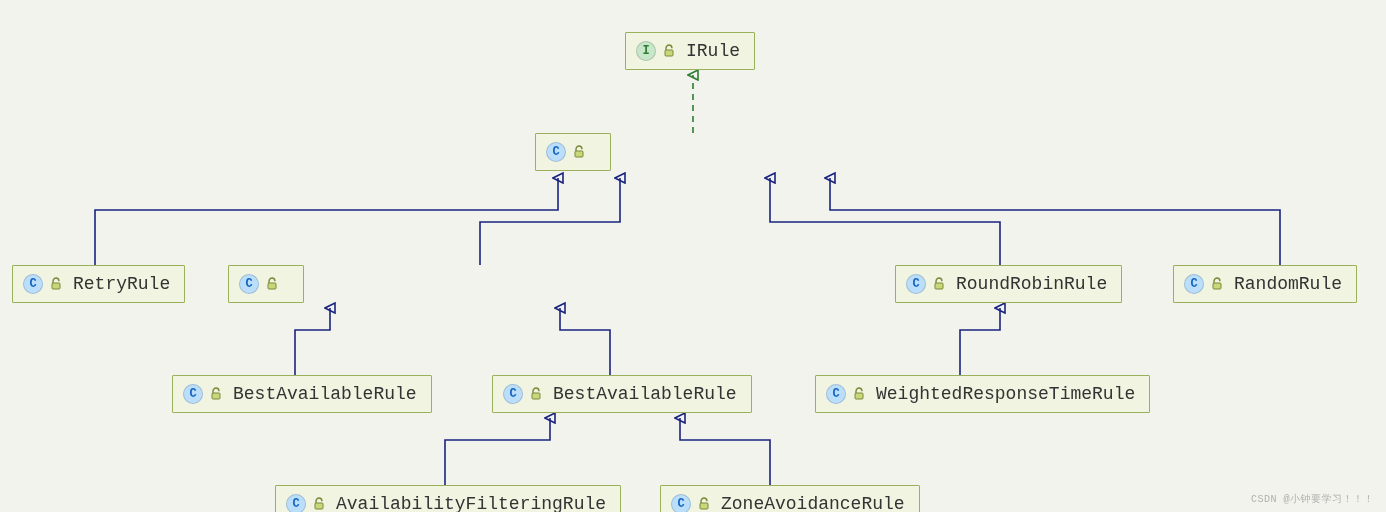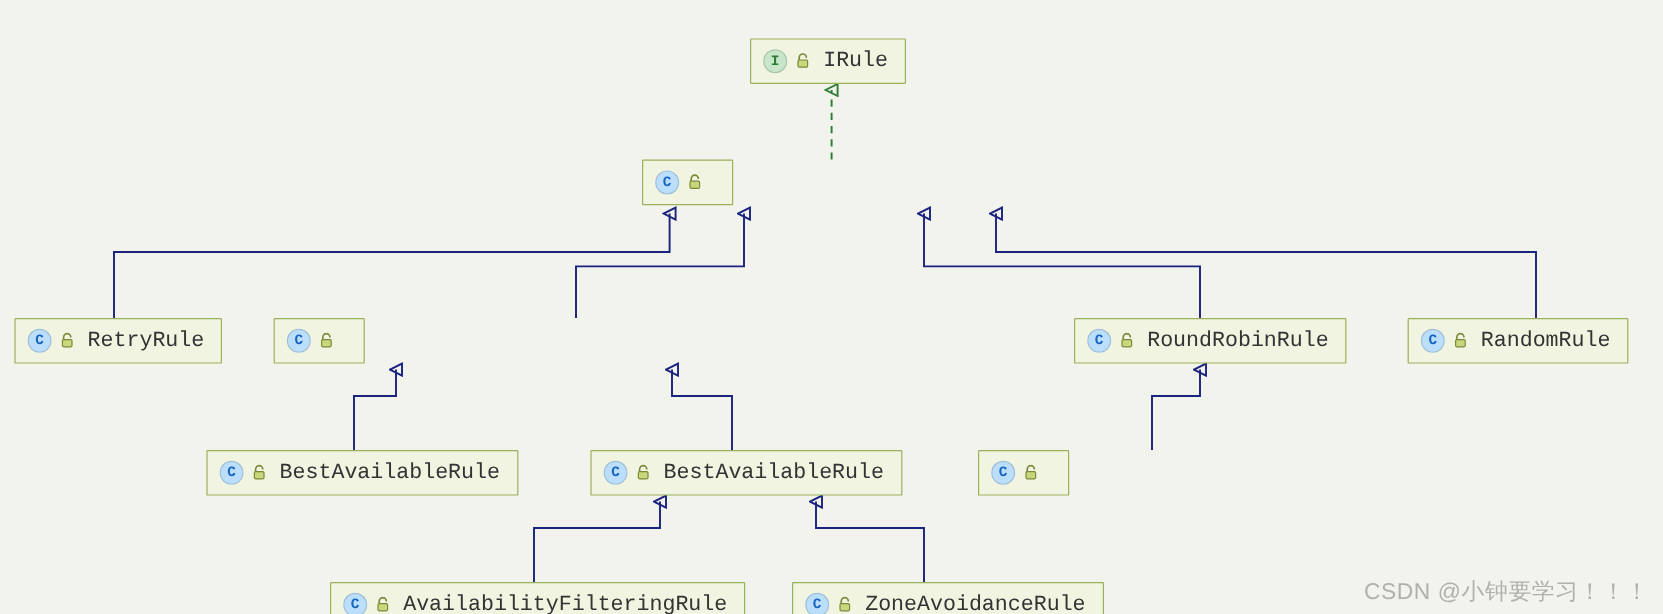--- a/index.html
+++ b/index.html
@@ -52,22 +52,22 @@
     display: inline-block;
     width: 14px; height: 14px;
     margin-right: 10px;
     position: relative;
   }
   .lock svg { display:block; }
   .watermark {
     position: absolute;
     right: 12px;
     bottom: 6px;
-    font-family: Liberation Sans, sans-serif;
-    font-size: 19px;
+    font-family: Liberation Mono, monospace;
+    font-size: 10px;
     color: rgba(120,120,120,0.55);
     letter-spacing: 0.5px;
   }
 </style>
 </head>
 <body>
 
 <svg class="connectors">
   <defs>
     <marker id="arrow-extends" markerWidth="12" markerHeight="12" refX="6" refY="6" orient="auto" markerUnits="userSpaceOnUse">
@@ -181,20 +181,21 @@
   <span>BestAvailableRule</span>
 </div>
 <div class="node" style="left:815px; top:375px;">
   <span class="badge badge-class">C</span>
   <span class="lock">
       <svg width="14" height="14" viewBox="0 0 14 14">
         <path d="M4 6V4.2C4 2.4 5.3 1 7 1s3 1.4 3 3.2" fill="none" stroke="#7a8a3a" stroke-width="1.4"></path>
         <rect x="3" y="6" width="8" height="6" rx="1" fill="#c9d67a" stroke="#7a8a3a" stroke-width="1"></rect>
       </svg>
     </span>
+  <span>WeightedResponseTimeRule</span>
 </div>
 
 <div class="node" style="left:275px; top:485px;">
   <span class="badge badge-class">C</span>
   <span class="lock">
       <svg width="14" height="14" viewBox="0 0 14 14">
         <path d="M4 6V4.2C4 2.4 5.3 1 7 1s3 1.4 3 3.2" fill="none" stroke="#7a8a3a" stroke-width="1.4"></path>
         <rect x="3" y="6" width="8" height="6" rx="1" fill="#c9d67a" stroke="#7a8a3a" stroke-width="1"></rect>
       </svg>
     </span>

